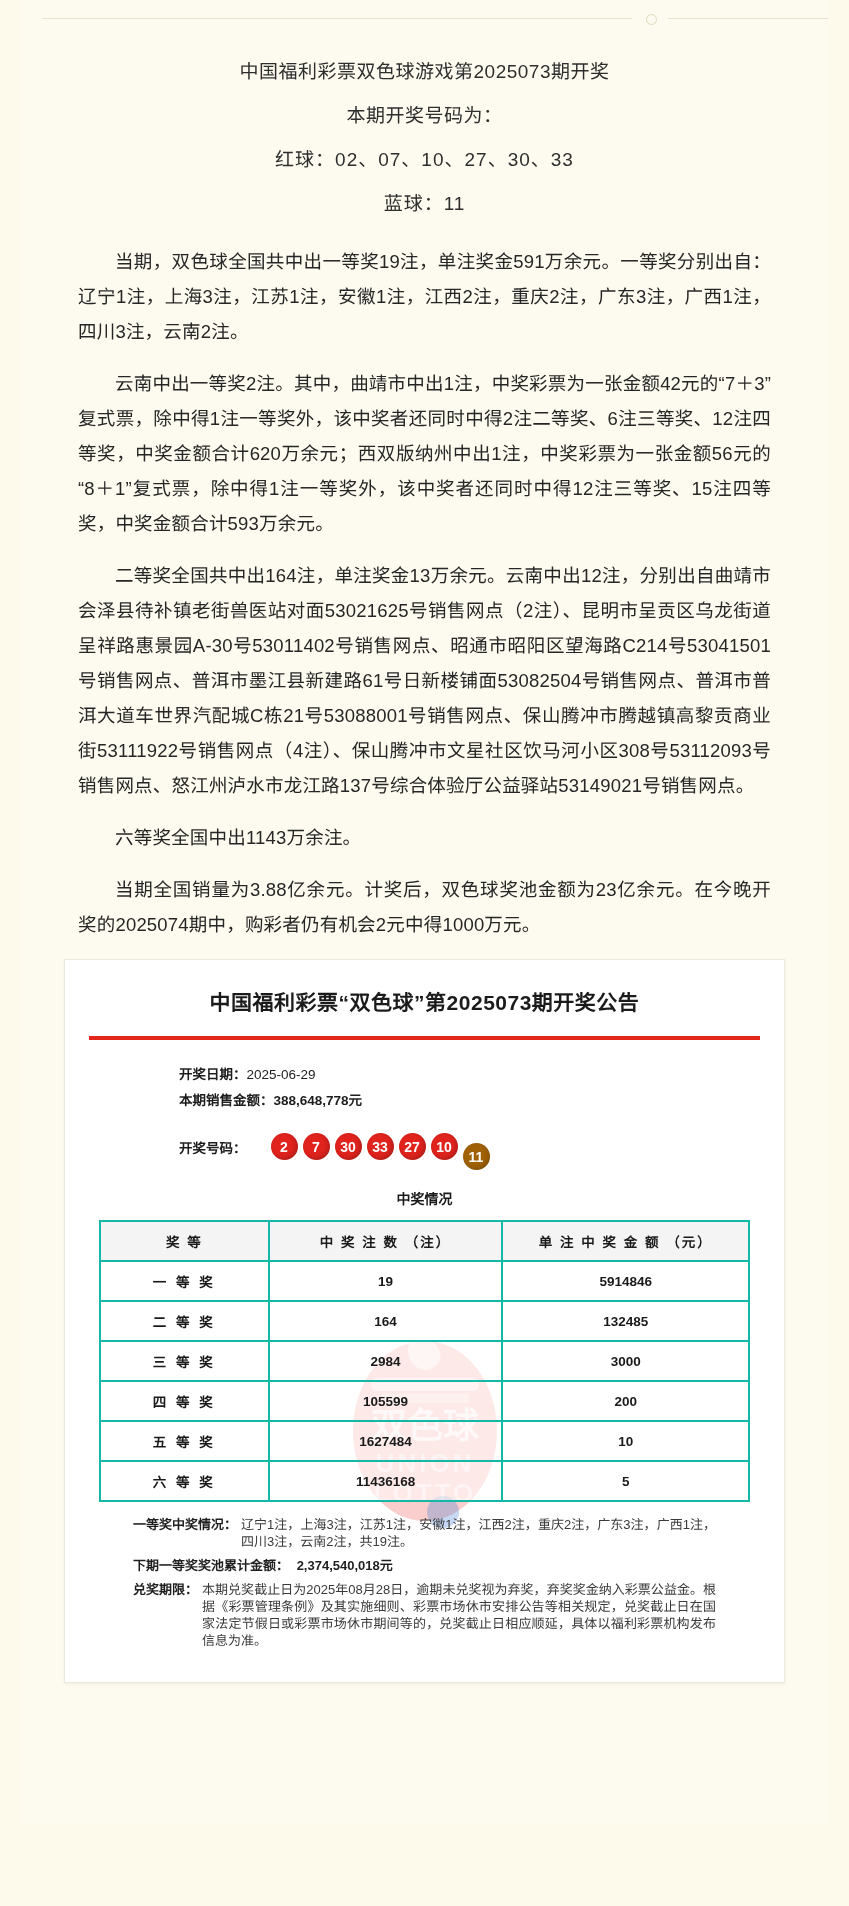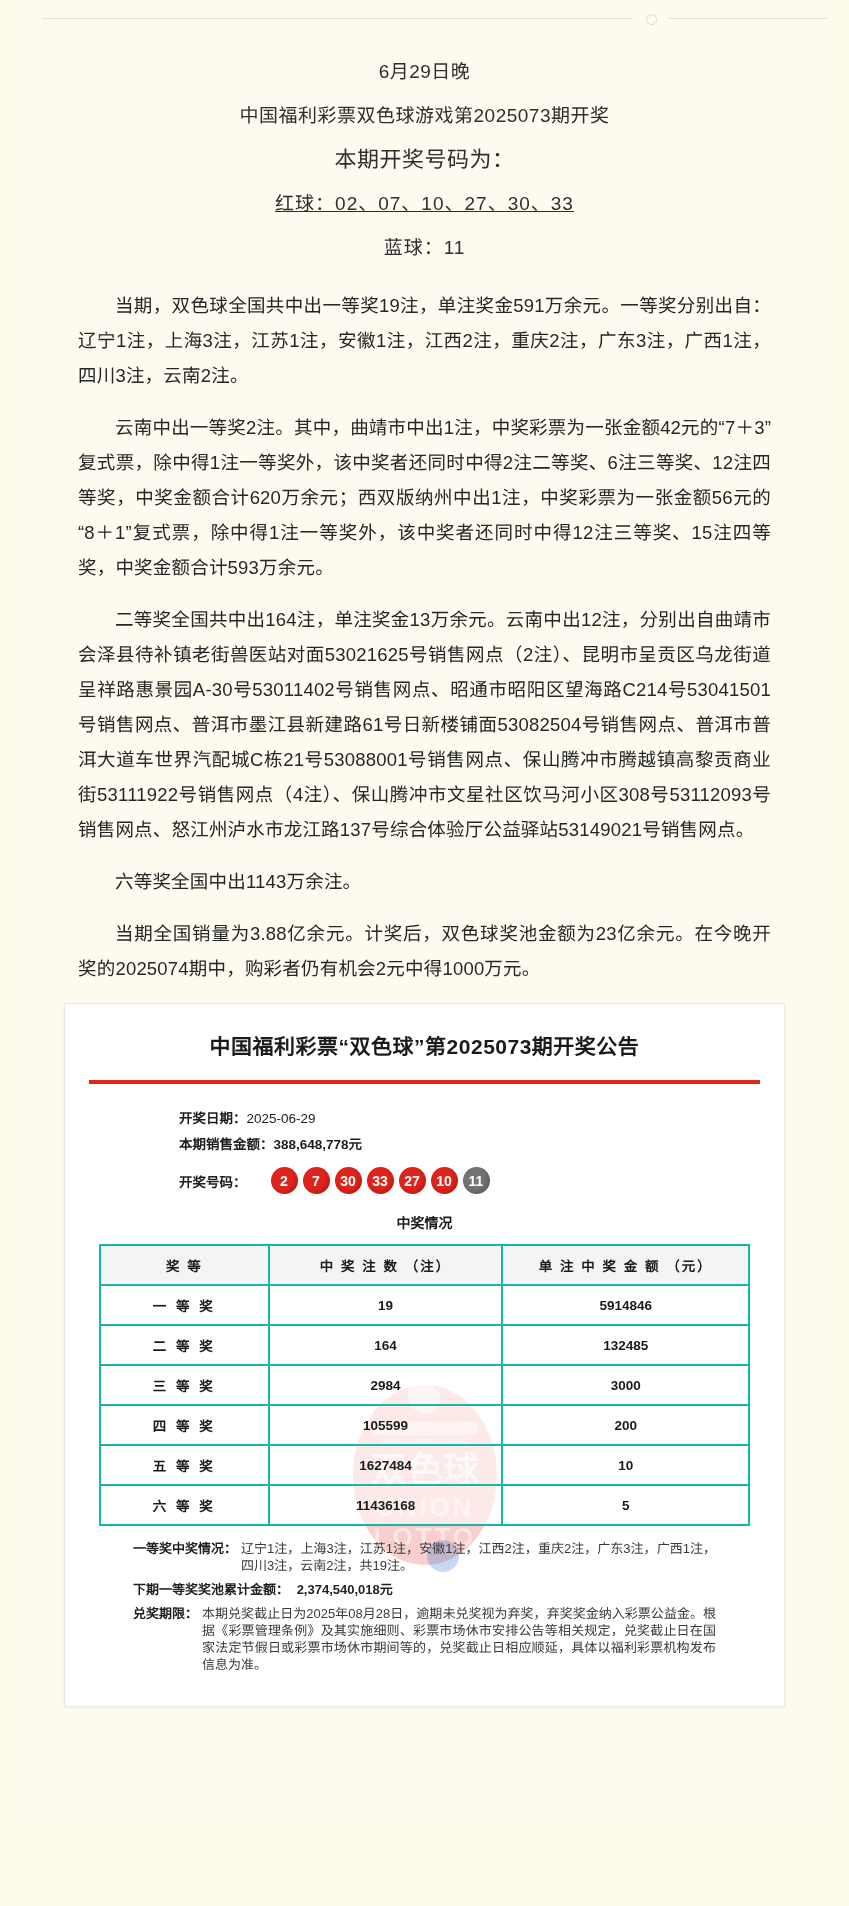--- a/index.html
+++ b/index.html
@@ -58,22 +58,22 @@
   }
   .headline-block .hl {
     font-size: 19px;
     line-height: 44px;
     color: #2e2e2e;
     letter-spacing: 0.5px;
     font-family: "Liberation Sans", "DejaVu Sans", sans-serif;
   }
   .headline-block .hl-date { font-size: 19px; }
   .headline-block .hl-title { font-size: 19px; }
-  .headline-block .hl-lead { font-size: 22px; }
-  .headline-block .hl-red  { font-size: 19px; letter-spacing: 1px; text-decoration: underline; }
+  .headline-block .hl-lead { font-size: 19px; }
+  .headline-block .hl-red  { font-size: 19px; letter-spacing: 1px; }
   .headline-block .hl-blue { font-size: 19px; letter-spacing: 1px; }
 
   
   .article {
     padding: 18px 58px 0 58px;
   }
   .article p {
     margin: 0 0 17px 0;
     font-size: 18.5px;
     line-height: 35px;
@@ -141,21 +141,21 @@
     font-size: 14px;
     font-weight: bold;
     display: flex;
     align-items: center;
     justify-content: center;
     margin-right: 5px;
     box-shadow: inset -2px -2px 4px rgba(0,0,0,0.18);
     font-family: "Liberation Sans", sans-serif;
   }
   .ball.red  { background: #e0231d; }
-  .ball.blue { background: #737373; }
+  .ball.blue { background: #a16207; margin-top: 20px; }
 
   
   .table-caption {
     text-align: center;
     font-size: 14px;
     font-weight: bold;
     color: #1b1b1b;
     margin: 18px 0 12px 0;
   }
   table.prize {
@@ -237,21 +237,20 @@
 <body>
 
 <div class="page-shell">
   <div class="inner-frame">
 
     <div class="top-rule left"></div>
     <div class="top-dot"></div>
     <div class="top-rule right"></div>
 
     <div class="headline-block">
-      <div class="hl hl-date">6月29日晚</div>
       <div class="hl hl-title">中国福利彩票双色球游戏第2025073期开奖</div>
       <div class="hl hl-lead">本期开奖号码为：</div>
       <div class="hl hl-red">红球：02、07、10、27、30、33</div>
       <div class="hl hl-blue">蓝球：11</div>
     </div>
 
     <div class="article">
       <p>当期，双色球全国共中出一等奖19注，单注奖金591万余元。一等奖分别出自：辽宁1注，上海3注，江苏1注，安徽1注，江西2注，重庆2注，广东3注，广西1注，四川3注，云南2注。</p>
       <p>云南中出一等奖2注。其中，曲靖市中出1注，中奖彩票为一张金额42元的“7＋3”复式票，除中得1注一等奖外，该中奖者还同时中得2注二等奖、6注三等奖、12注四等奖，中奖金额合计620万余元；西双版纳州中出1注，中奖彩票为一张金额56元的“8＋1”复式票，除中得1注一等奖外，该中奖者还同时中得12注三等奖、15注四等奖，中奖金额合计593万余元。</p>
       <p>二等奖全国共中出164注，单注奖金13万余元。云南中出12注，分别出自曲靖市会泽县待补镇老街兽医站对面53021625号销售网点（2注）、昆明市呈贡区乌龙街道呈祥路惠景园A-30号53011402号销售网点、昭通市昭阳区望海路C214号53041501号销售网点、普洱市墨江县新建路61号日新楼铺面53082504号销售网点、普洱市普洱大道车世界汽配城C栋21号53088001号销售网点、保山腾冲市腾越镇高黎贡商业街53111922号销售网点（4注）、保山腾冲市文星社区饮马河小区308号53112093号销售网点、怒江州泸水市龙江路137号综合体验厅公益驿站53149021号销售网点。</p>

